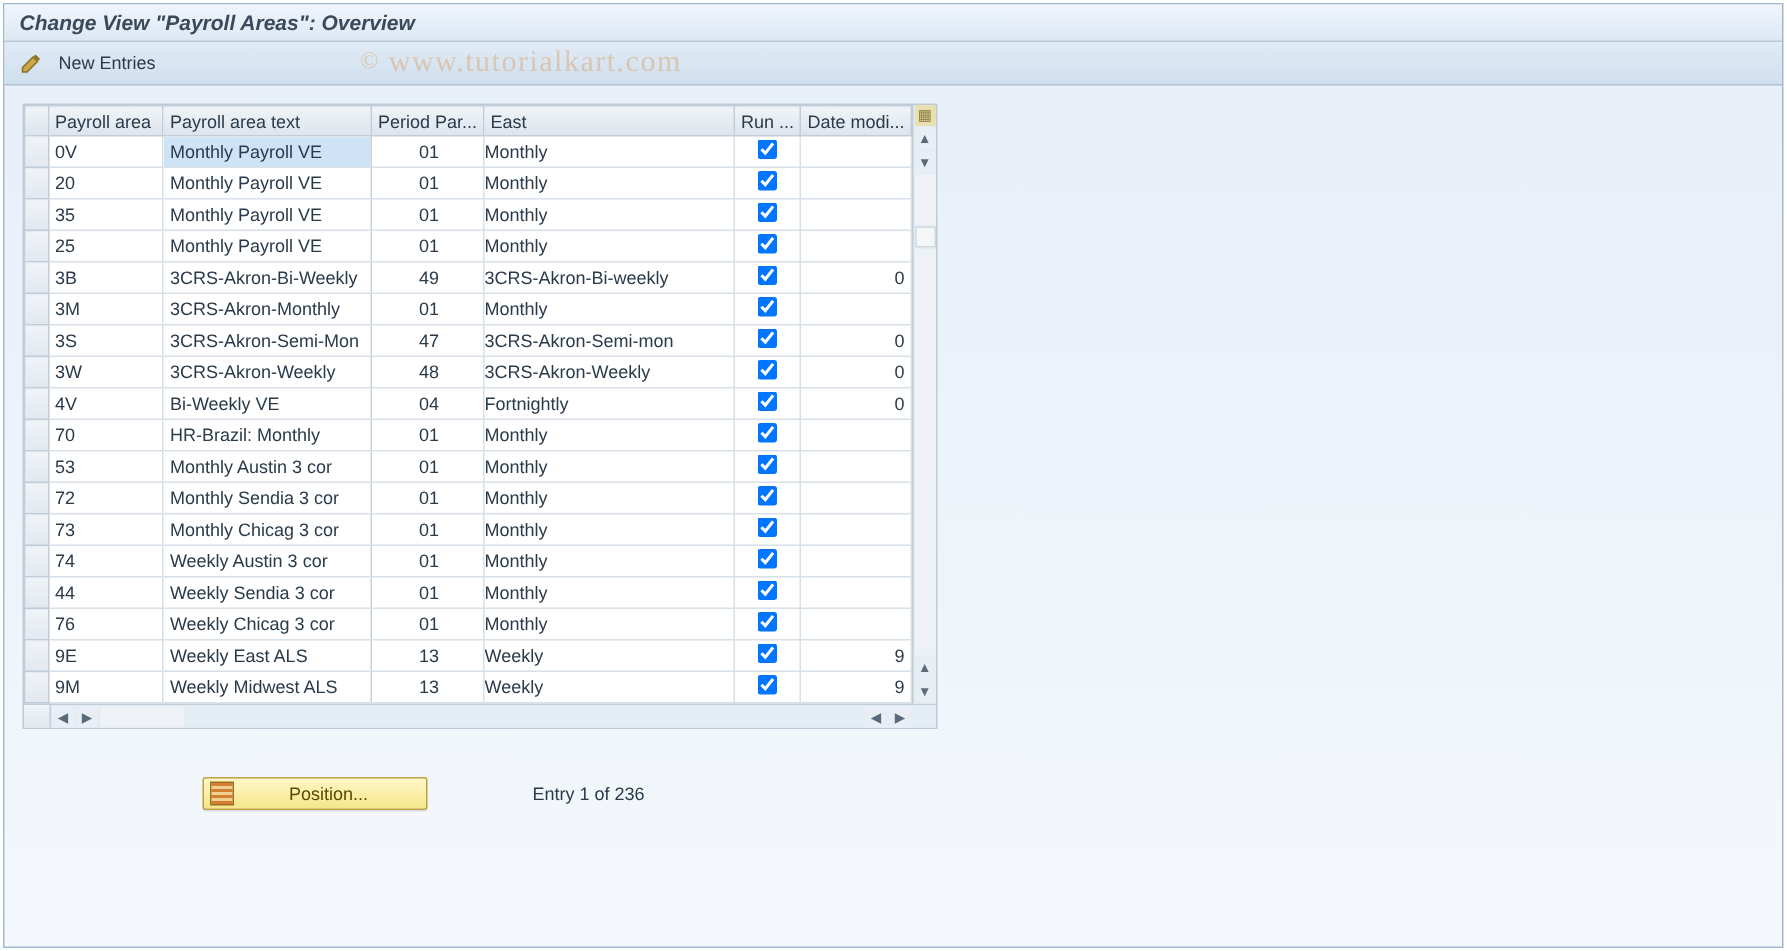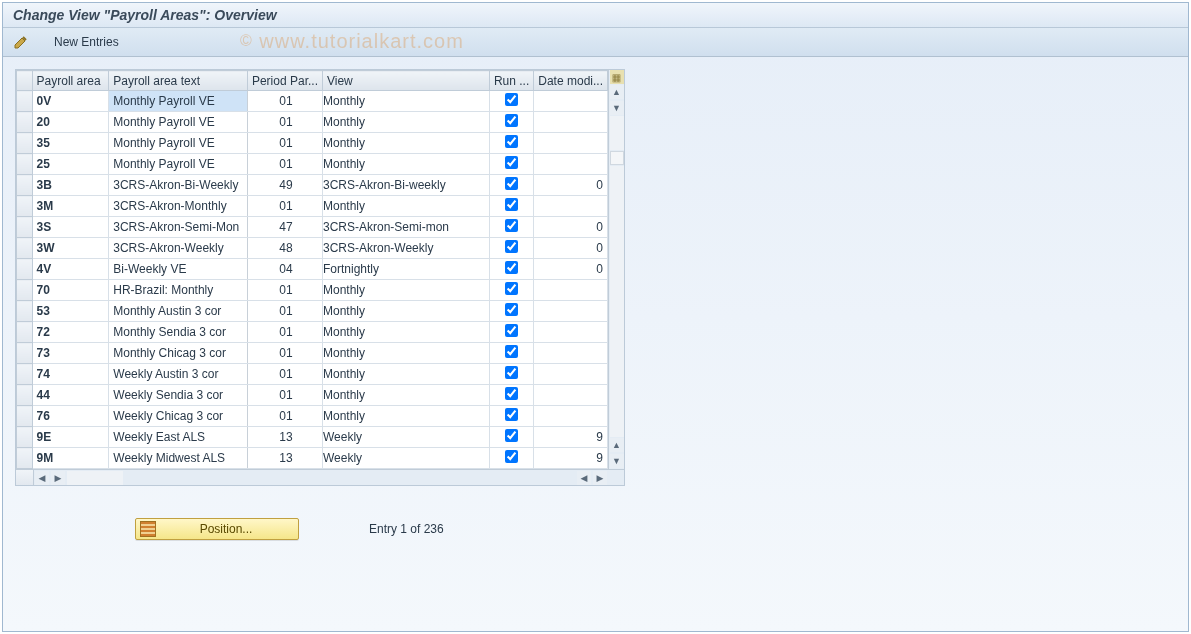--- a/index.html
+++ b/index.html
@@ -27,21 +27,21 @@
     font-weight: bold;
     font-size: 14px;
     color: #3a4a5a;
   }
   .toolbar {
     background: linear-gradient(to bottom, #e0ebf5, #d0dfee);
     border-bottom: 1px solid #b0c0d0;
     padding: 6px 10px;
     display: flex;
     align-items: center;
-    gap: 25px;
+    gap: 10px;
   }
   .toolbar-icon {
     display: inline-block;
     width: 16px; height: 16px;
     color: #7a6a3a;
   }
   .toolbar-label { color: #2a3a4a; }
   .content {
     padding: 12px;
   }
@@ -75,21 +75,21 @@
     background: #fff;
     overflow: hidden;
     white-space: nowrap;
     color: #2a3a4a;
   }
   .grid td.rowhdr {
     background: linear-gradient(to bottom, #f0f4f8, #e2e8ef);
     border: 1px solid #c0ccd8;
     width: 18px;
   }
-  .grid td.pa { width: 78px; font-weight: bold; }
+  .grid td.pa { width: 78px; }
   .grid td.txt { width: 140px; border-right: 1px solid #c8d0d8; }
   .grid td.pp { width: 70px; text-align: center; padding-right: 2px; }
   .grid td.nm { width: 180px; border-left: none; padding-left: 0;}
   .grid td.run { width: 44px; text-align: center; }
   .grid td.dm { width: 66px; text-align: right; padding-right: 4px; }
   .grid tr.sel td.txt { background: #cfe3f7; }
   .grid input[type=checkbox] { pointer-events: none; }
   .vscroll {
     width: 16px;
     background: #e4ecf4;
@@ -133,39 +133,39 @@
   }
   .pos-btn {
     display: inline-flex;
     align-items: center;
     gap: 8px;
     background: linear-gradient(to bottom, #fff7c8, #f5e68a);
     border: 1px solid #c0a040;
     border-radius: 2px;
     padding: 2px 10px 2px 4px;
     height: 22px;
-    width: 164px;
+    width: 150px;
     box-shadow: 0 1px 0 rgba(0,0,0,.1);
     cursor: pointer;
   }
   .pos-btn .pic {
     width: 16px;height:16px;
     background: repeating-linear-gradient(0deg,#d08030,#d08030 2px,#f0d090 2px,#f0d090 4px);
     border:1px solid #a07020;
   }
   .pos-btn .lbl { flex:1; text-align:center; color:#5a4a00;}
   .entry-text { color: #2a3a4a; }
   .watermark {
     position: absolute;
     top: 30px; left: 240px;
     color: rgba(220,140,60,.35);
     font-size: 20px;
     letter-spacing: 1px;
     pointer-events: none;
-    font-family: Liberation Sans, sans-serif;
+    font-family: Liberation Serif, serif;
   }
   .watermark .copy { font-size: 16px; vertical-align: 2px;}
   .outer-flex { display:flex; }
   .col2 { width: 610px; }
 </style>
 </head>
 <body>
 
 <div class="window">
   <div class="title-bar">Change View "Payroll Areas": Overview</div>
@@ -184,21 +184,21 @@
       <div class="col2">
         <div class="table-wrap">
           <div style="display:flex">
             <table class="grid">
               <thead>
                 <tr>
                   <th style="width:18px"></th>
                   <th style="width:78px">Payroll area</th>
                   <th style="width:140px">Payroll area text</th>
                   <th style="width:70px">Period Par...</th>
-                  <th style="width:180px">View</th>
+                  <th style="width:180px">East</th>
                   <th style="width:44px">Run ...</th>
                   <th style="width:66px">Date modi...</th>
                 </tr>
               </thead>
               <tbody id="tbody">
                   <tr class="sel">
                     <td class="rowhdr"></td>
                     <td class="pa">0V</td>
                     <td class="txt">Monthly Payroll  VE</td>
                     <td class="pp">01</td>

